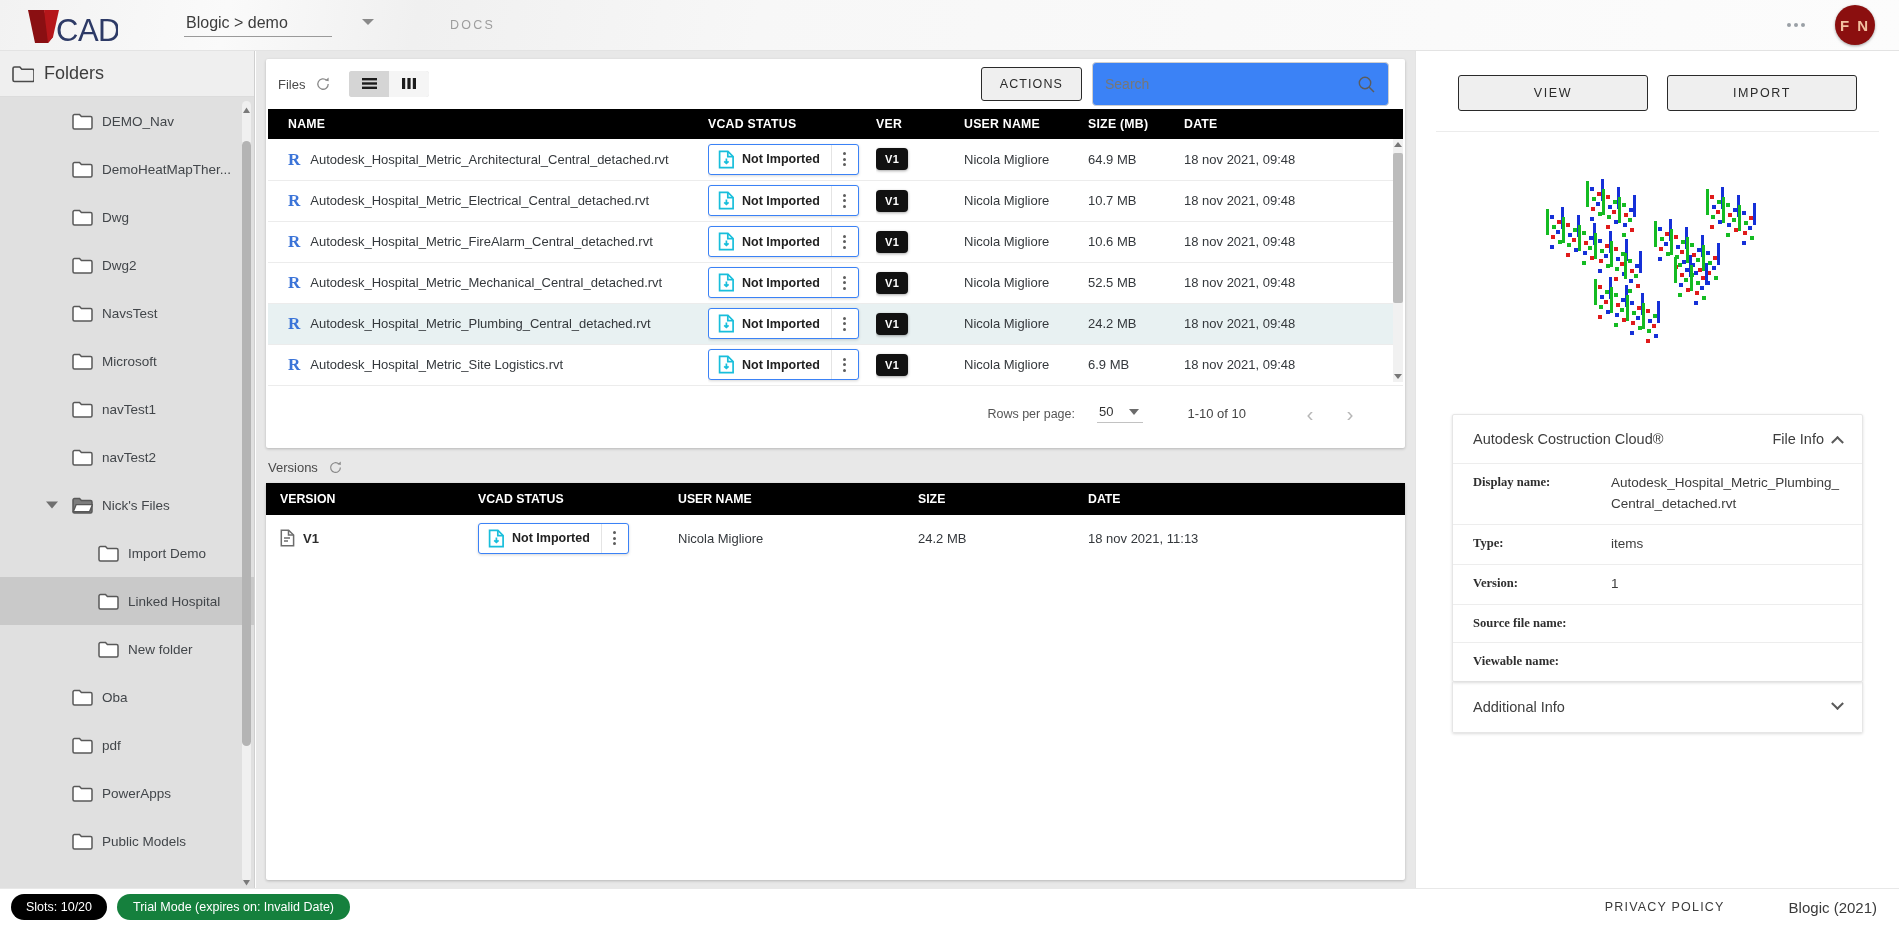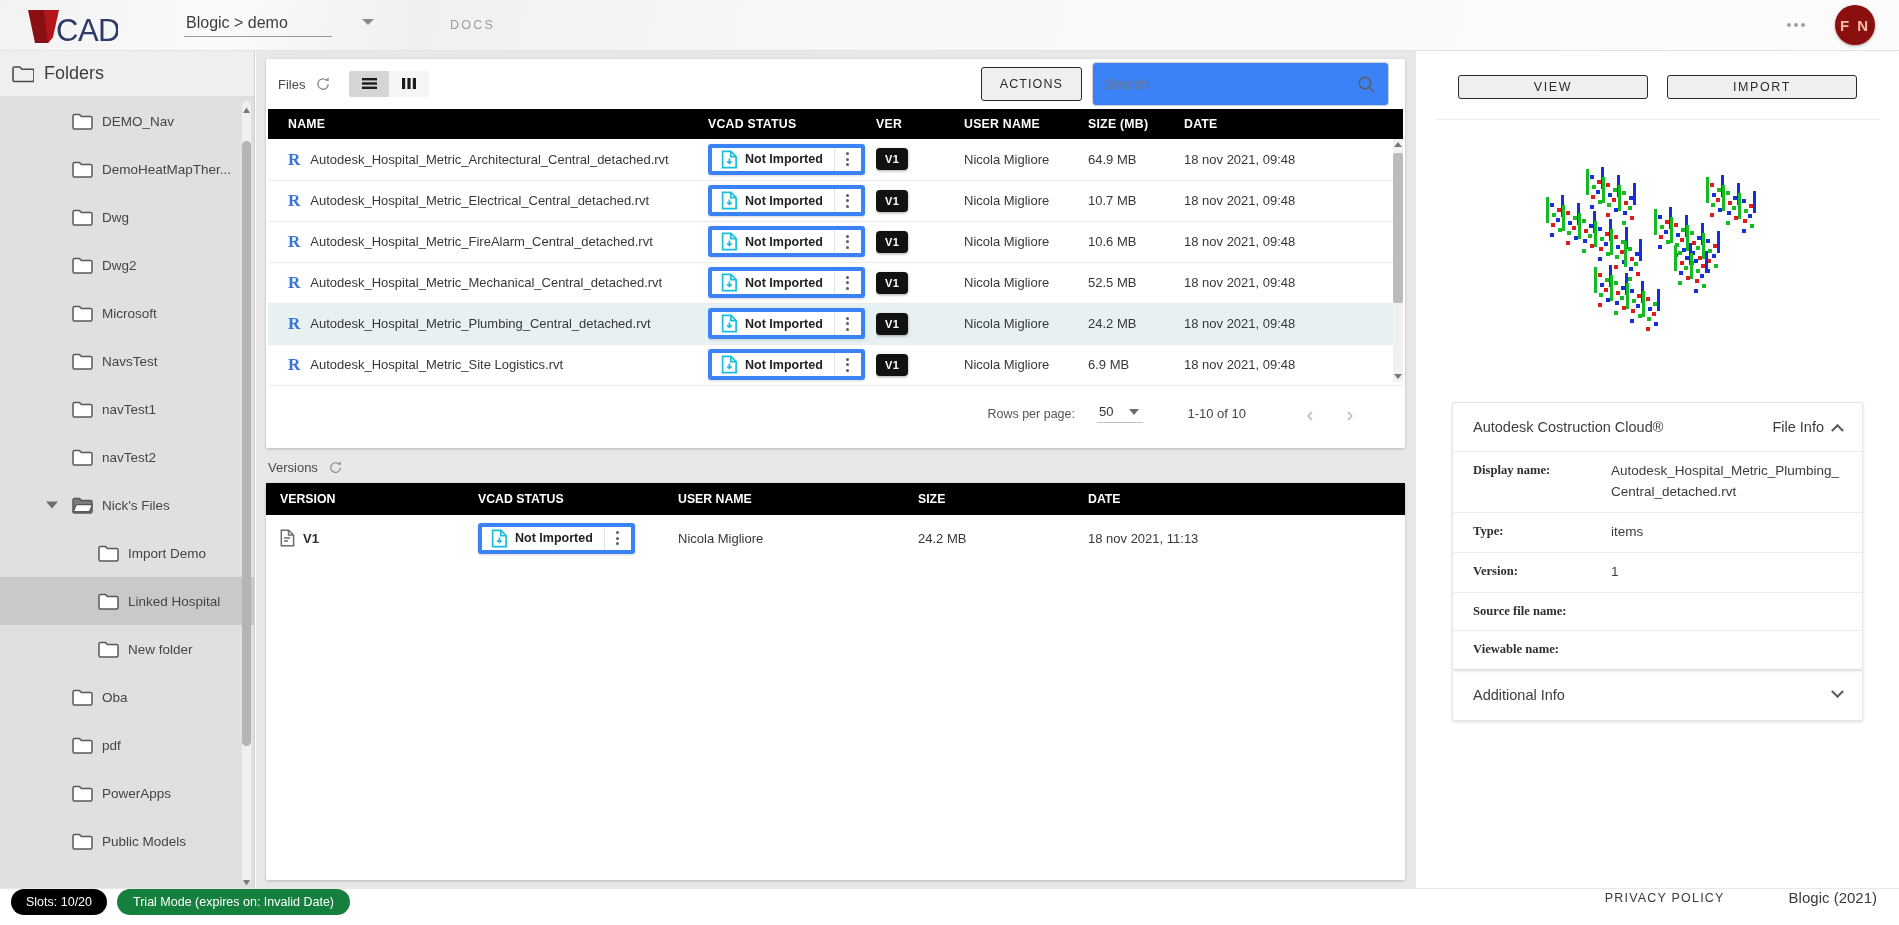--- a/index.html
+++ b/index.html
@@ -150,21 +150,21 @@
   }
   table.grid tbody td {
     height: 41px; font-size: 13px; color: #34383c;
     border-bottom: 1px solid #ececec; white-space: nowrap; overflow: hidden;
   }
   tr.row.selected td { background: #e8f1f2; }
   .name-cell { display: flex; align-items: center; gap: 10px; padding-left: 20px; }
   .rvt-icon { font-weight: 700; font-size: 17px; color: #3b74d8; font-family: "Liberation Serif", serif; line-height:1; }
   .status-chip {
     display: inline-flex; align-items: center; height: 31px;
-    border: 4px solid #3b82f6; border-radius: 3px; background:#fff;
+    border: 1px solid #3b82f6; border-radius: 3px; background:#fff;
     box-shadow: 0 1px 3px rgba(0,0,0,.16);
   }
   .status-chip .sc-main {
     display: flex; align-items: center; gap: 7px; padding: 0 11px 0 9px;
     font-size: 12.5px; color: #222; font-weight: 600; white-space: nowrap;
   }
   .status-chip .sc-div { width: 1px; background: #e4e4e4; align-self: stretch; }
   .kebab {
     width: 26px; display: flex; flex-direction: column; align-items: center; justify-content: center;
     gap: 2.5px; cursor: pointer; align-self: stretch;
@@ -211,21 +211,21 @@
   .vcell { display: flex; align-items: center; gap: 8px; padding-left: 14px; font-weight: 600; color: #2c2c2c; }
 
   
   .rightpane {
     position: absolute; right: 0; top: 51px; width: 484px; bottom: 37px;
     background: #fff; border-left: 1px solid #e4e4e4;
   }
   .rp-btns { display: flex; gap: 19px; padding: 24px 42px 0 42px; }
   .rp-btn {
     flex: 1; border: 1px solid #2a2a2a; background: #efefef; border-radius: 3px;
-    font-size: 12.5px; letter-spacing: 1.6px; color: #2b2b2b; padding: 4px 0;
+    font-size: 12.5px; letter-spacing: 1.6px; color: #2b2b2b; padding: 10px 0;
     cursor: pointer; font-family: "Liberation Sans", sans-serif;
   }
   .rp-divider { margin: 20px 20px 0 20px; border-top: 1px solid #ececec; }
   .preview {
     height: 270px; display: flex; align-items: center; justify-content: center;
   }
   .infocard {
     margin: 12px 36px 0 36px; border: 1px solid #e6e6e6; border-radius: 2px;
     box-shadow: 0 1px 3px rgba(0,0,0,.14);
   }
@@ -246,21 +246,21 @@
     margin: 0 36px; border: 1px solid #e6e6e6; border-top: none; border-radius: 0 0 2px 2px;
     box-shadow: 0 1px 3px rgba(0,0,0,.14);
     display: flex; align-items: center; justify-content: space-between;
     padding: 17px 20px; font-size: 14.5px; color: #3d3d3d; cursor: pointer;
   }
 
   
   .footer {
     position: absolute; left: 0; bottom: 0; width: 1899px; height: 37px;
     background: #fff; border-top: 1px solid #e8e8e8;
-    display: flex; align-items: flex-start;
+    display: flex; align-items: center;
   }
   .pill-slots {
     margin-left: 11px; background: #000; color: #fff; border-radius: 20px;
     font-size: 12.5px; padding: 6px 15px;
   }
   .pill-trial {
     margin-left: 10px; background: #15803d; color: #fff; border-radius: 20px;
     font-size: 12.5px; padding: 6px 16px;
   }
   .footer-right { margin-left: auto; display: flex; align-items: center; gap: 64px; margin-right: 22px; }
@@ -332,29 +332,29 @@
    </svg>
         </span>
         <span>Dwg2</span>
       </div>
       <div class="folder-row depth0">
         <span class="fi">
           <svg width="21" height="17" viewBox="0 0 21 17">
      <path d="M1 3a1.5 1.5 0 0 1 1.5-1.5h5l1.9 2.1h9.1A1.5 1.5 0 0 1 20 5.1v9.4a1.5 1.5 0 0 1-1.5 1.5h-16A1.5 1.5 0 0 1 1 14.5z" fill="#fff" stroke="#585858" stroke-width="1.5"></path>
    </svg>
         </span>
+        <span>NavsTest</span>
+      </div>
+      <div class="folder-row depth0">
+        <span class="fi">
+          <svg width="21" height="17" viewBox="0 0 21 17">
+     <path d="M1 3a1.5 1.5 0 0 1 1.5-1.5h5l1.9 2.1h9.1A1.5 1.5 0 0 1 20 5.1v9.4a1.5 1.5 0 0 1-1.5 1.5h-16A1.5 1.5 0 0 1 1 14.5z" fill="#fff" stroke="#585858" stroke-width="1.5"></path>
+   </svg>
+        </span>
         <span>Microsoft</span>
-      </div>
-      <div class="folder-row depth0">
-        <span class="fi">
-          <svg width="21" height="17" viewBox="0 0 21 17">
-     <path d="M1 3a1.5 1.5 0 0 1 1.5-1.5h5l1.9 2.1h9.1A1.5 1.5 0 0 1 20 5.1v9.4a1.5 1.5 0 0 1-1.5 1.5h-16A1.5 1.5 0 0 1 1 14.5z" fill="#fff" stroke="#585858" stroke-width="1.5"></path>
-   </svg>
-        </span>
-        <span>NavsTest</span>
       </div>
       <div class="folder-row depth0">
         <span class="fi">
           <svg width="21" height="17" viewBox="0 0 21 17">
      <path d="M1 3a1.5 1.5 0 0 1 1.5-1.5h5l1.9 2.1h9.1A1.5 1.5 0 0 1 20 5.1v9.4a1.5 1.5 0 0 1-1.5 1.5h-16A1.5 1.5 0 0 1 1 14.5z" fill="#fff" stroke="#585858" stroke-width="1.5"></path>
    </svg>
         </span>
         <span>navTest1</span>
       </div>
       <div class="folder-row depth0">

